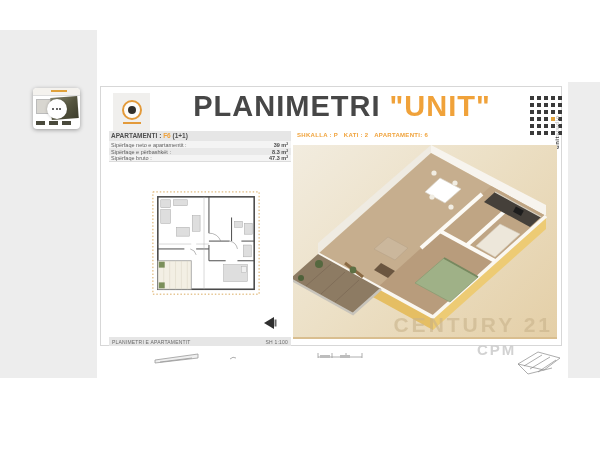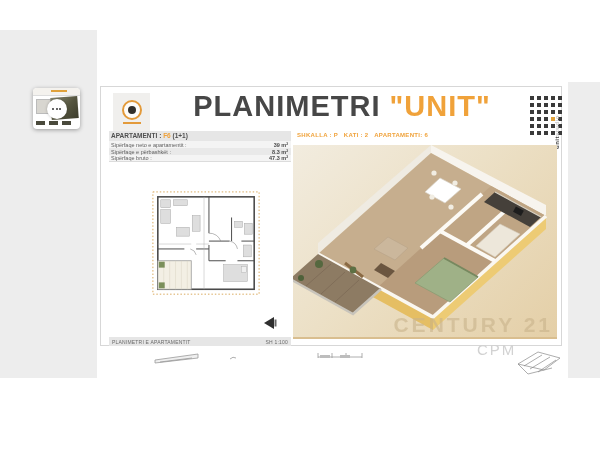--- a/index.html
+++ b/index.html
@@ -65,21 +65,21 @@
 
   
   .location-line{position:absolute;left:196px;top:45px;font-size:6px;font-weight:bold;
         color:var(--accent,#f0a23a);white-space:pre;letter-spacing:.3px;}
   .render-area{position:absolute;left:192px;top:58px;width:264px;height:194px;overflow:hidden;
         background:linear-gradient(135deg,#f2ecdf 0%,#ece0c6 45%,#e4cfa7 100%);
         border-bottom:2px solid #d9be8f;box-sizing:border-box;}
   .wm1{position:absolute;right:4px;bottom:0px;font-size:21px;font-weight:800;letter-spacing:3px;
         color:rgba(200,178,138,.6);white-space:nowrap;}
 
-  .wm2{position:absolute;left:477px;top:341px;font-size:15px;font-weight:400;letter-spacing:2px;color:#d2d2d2;}
+  .wm2{position:absolute;left:477px;top:341px;font-size:15px;font-weight:700;letter-spacing:2px;color:#d2d2d2;}
   .sketches{position:absolute;left:100px;top:346px;}
 </style>
 </head>
 <body>
 
 <div class="stage">
   <div class="bg-left"></div>
   <div class="bg-right"></div>
   <div class="photo"></div>
 

